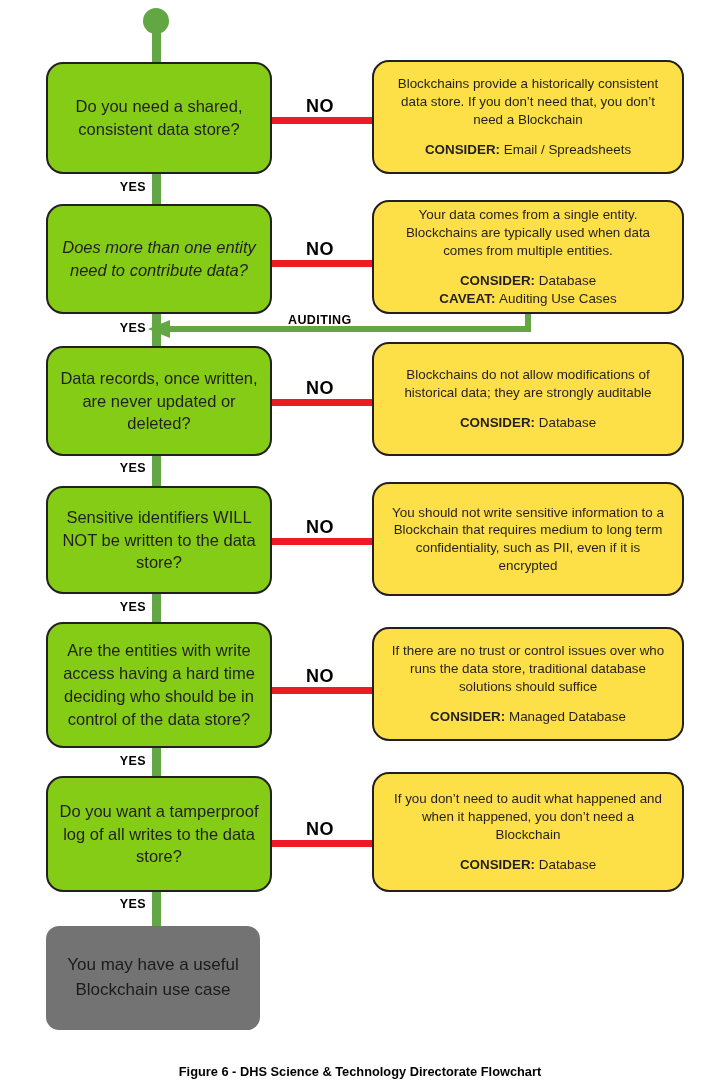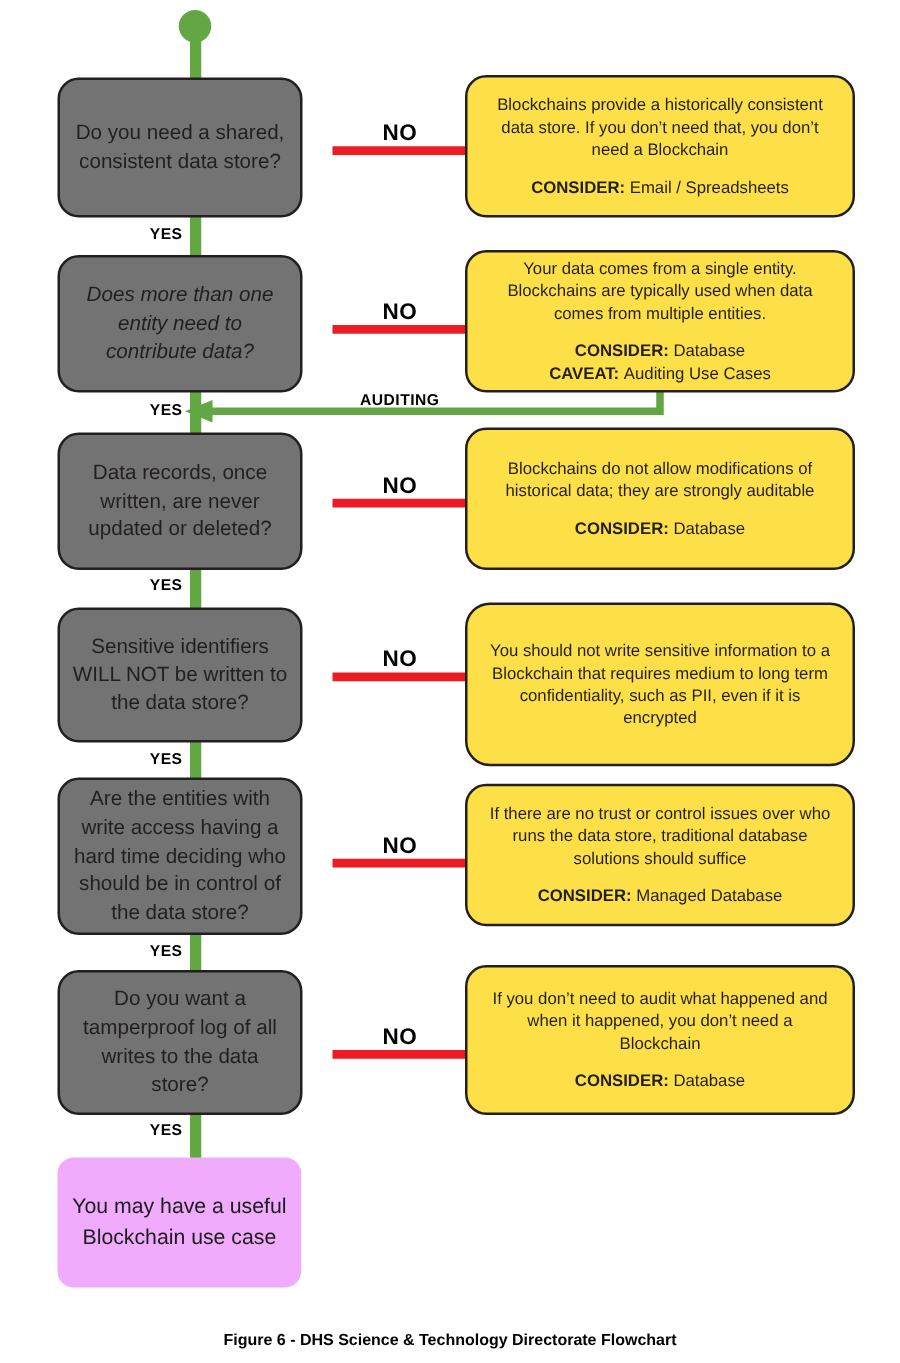--- a/index.html
+++ b/index.html
@@ -21,39 +21,39 @@
   .redline{position:absolute;height:7px;background:#ED1C24;}
 
   .no-label{position:absolute;font-size:18px;font-weight:bold;letter-spacing:.4px;
             color:#000;text-align:center;width:60px;}
   .yes-label{position:absolute;font-size:12.5px;font-weight:bold;letter-spacing:.4px;
              color:#000;text-align:right;width:60px;}
   .aud-label{position:absolute;font-size:12.5px;font-weight:bold;letter-spacing:.4px;
              color:#000;}
 
   
-  .qbox{position:absolute;left:46px;width:196px;
-        border:2px solid #231f20;border-radius:17px;background:#737373;
+  .qbox{position:absolute;left:46px;width:226px;
+        border:2px solid #231f20;border-radius:17px;background:#84cc16;
         box-sizing:border-box;display:flex;align-items:center;justify-content:center;}
   .qbox .qtext{font-size:16.5px;line-height:1.38;text-align:center;color:#231f20;
                padding:0 10px;}
 
   .abox{position:absolute;left:372px;width:312px;
         border:2px solid #231f20;border-radius:17px;background:#fde047;
         box-sizing:border-box;display:flex;flex-direction:column;
         align-items:center;justify-content:center;}
   .abox .atext{font-size:13.4px;line-height:1.32;text-align:center;color:#231f20;
                padding:0 14px;}
   .abox .consider{font-size:13.4px;line-height:1.32;text-align:center;color:#231f20;
                   margin-top:13px;}
   .abox .consider b{font-weight:bold;}
   .abox .caveat{font-size:13.4px;line-height:1.32;text-align:right;color:#231f20;}
 
-  .final{position:absolute;left:46px;width:195px;
-         background:#f0abfc;border-radius:13px;
+  .final{position:absolute;left:46px;width:214px;
+         background:#737373;border-radius:13px;
          display:flex;align-items:center;justify-content:center;}
   .final .ftext{font-size:17px;line-height:1.45;text-align:center;color:#1b1b1b;}
 
   .caption{position:absolute;left:0;width:720px;text-align:center;
            font-size:12.8px;font-weight:bold;color:#000;}
 </style>
 </head>
 <body>
 
 <div id="chart">
@@ -133,21 +133,21 @@
       <div class="atext">Blockchains do not allow modifications of historical data; they are strongly auditable</div>
       <div class="consider">
         <b>CONSIDER: </b>
         <span>Database</span>
       </div>
     </div>
 
     <div class="qbox" style="top:486px;height:108px;">
       <div class="qtext">Sensitive identifiers WILL NOT be written to the data store?</div>
     </div>
-    <div class="abox" style="top:482px;height:131px;border-radius:20px;">
+    <div class="abox" style="top:482px;height:114px;">
       <div class="atext">You should not write sensitive information to a Blockchain that requires medium to long term confidentiality, such as PII, even if it is encrypted</div>
     </div>
 
     <div class="qbox" style="top:622px;height:126px;">
       <div class="qtext">Are the entities with write access having a hard time deciding who should be in control of the data store?</div>
     </div>
     <div class="abox" style="top:627px;height:114px;">
       <div class="atext">If there are no trust or control issues over who runs the data store, traditional database solutions should suffice</div>
       <div class="consider">
         <b>CONSIDER: </b>

